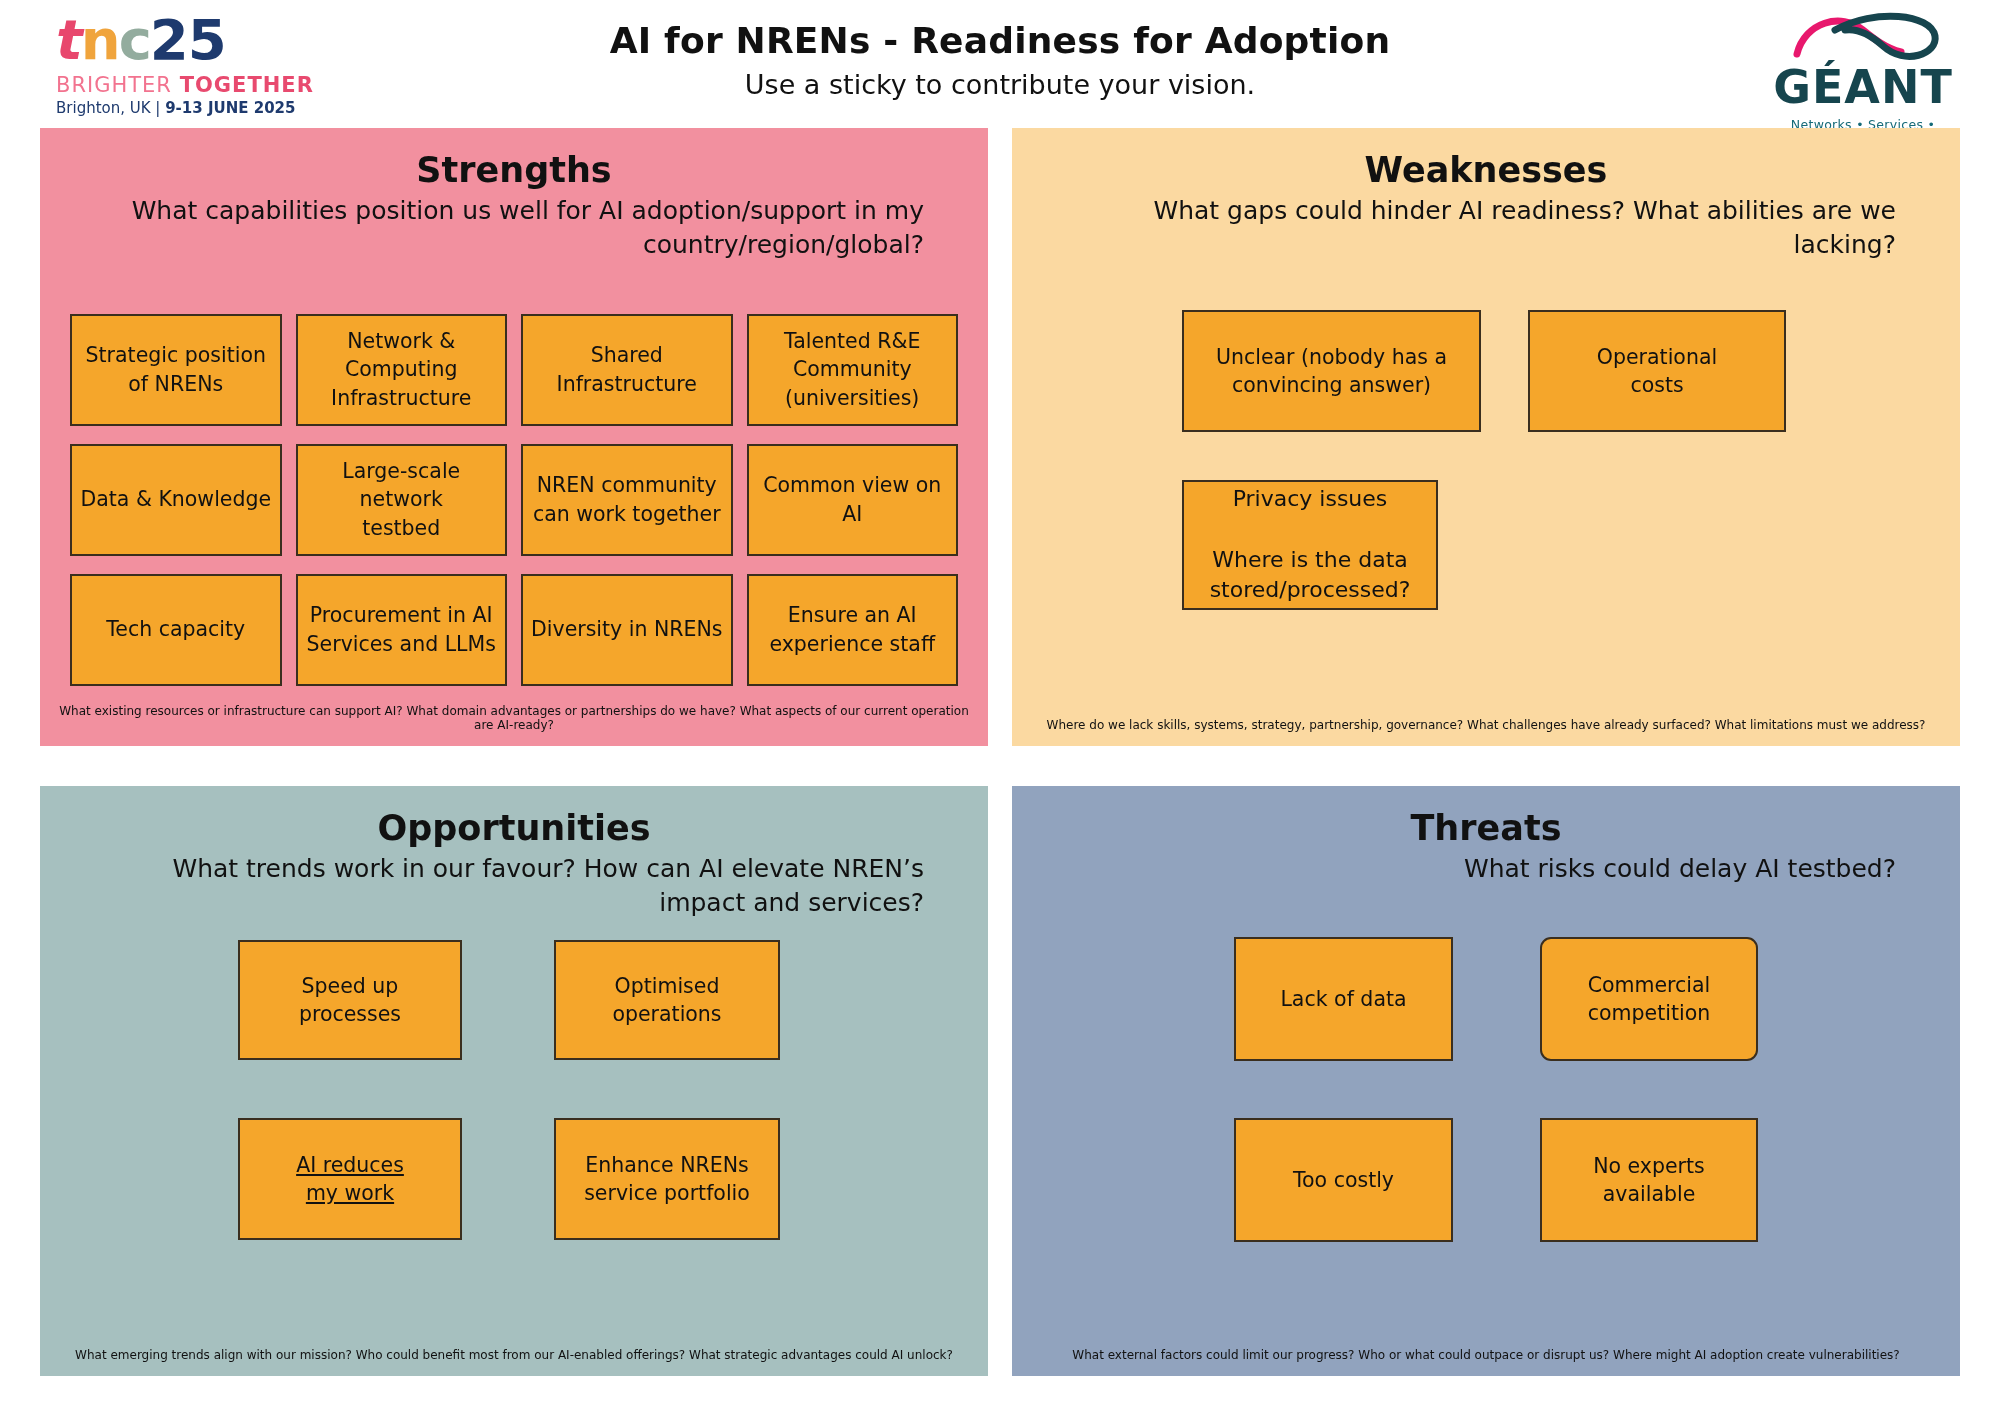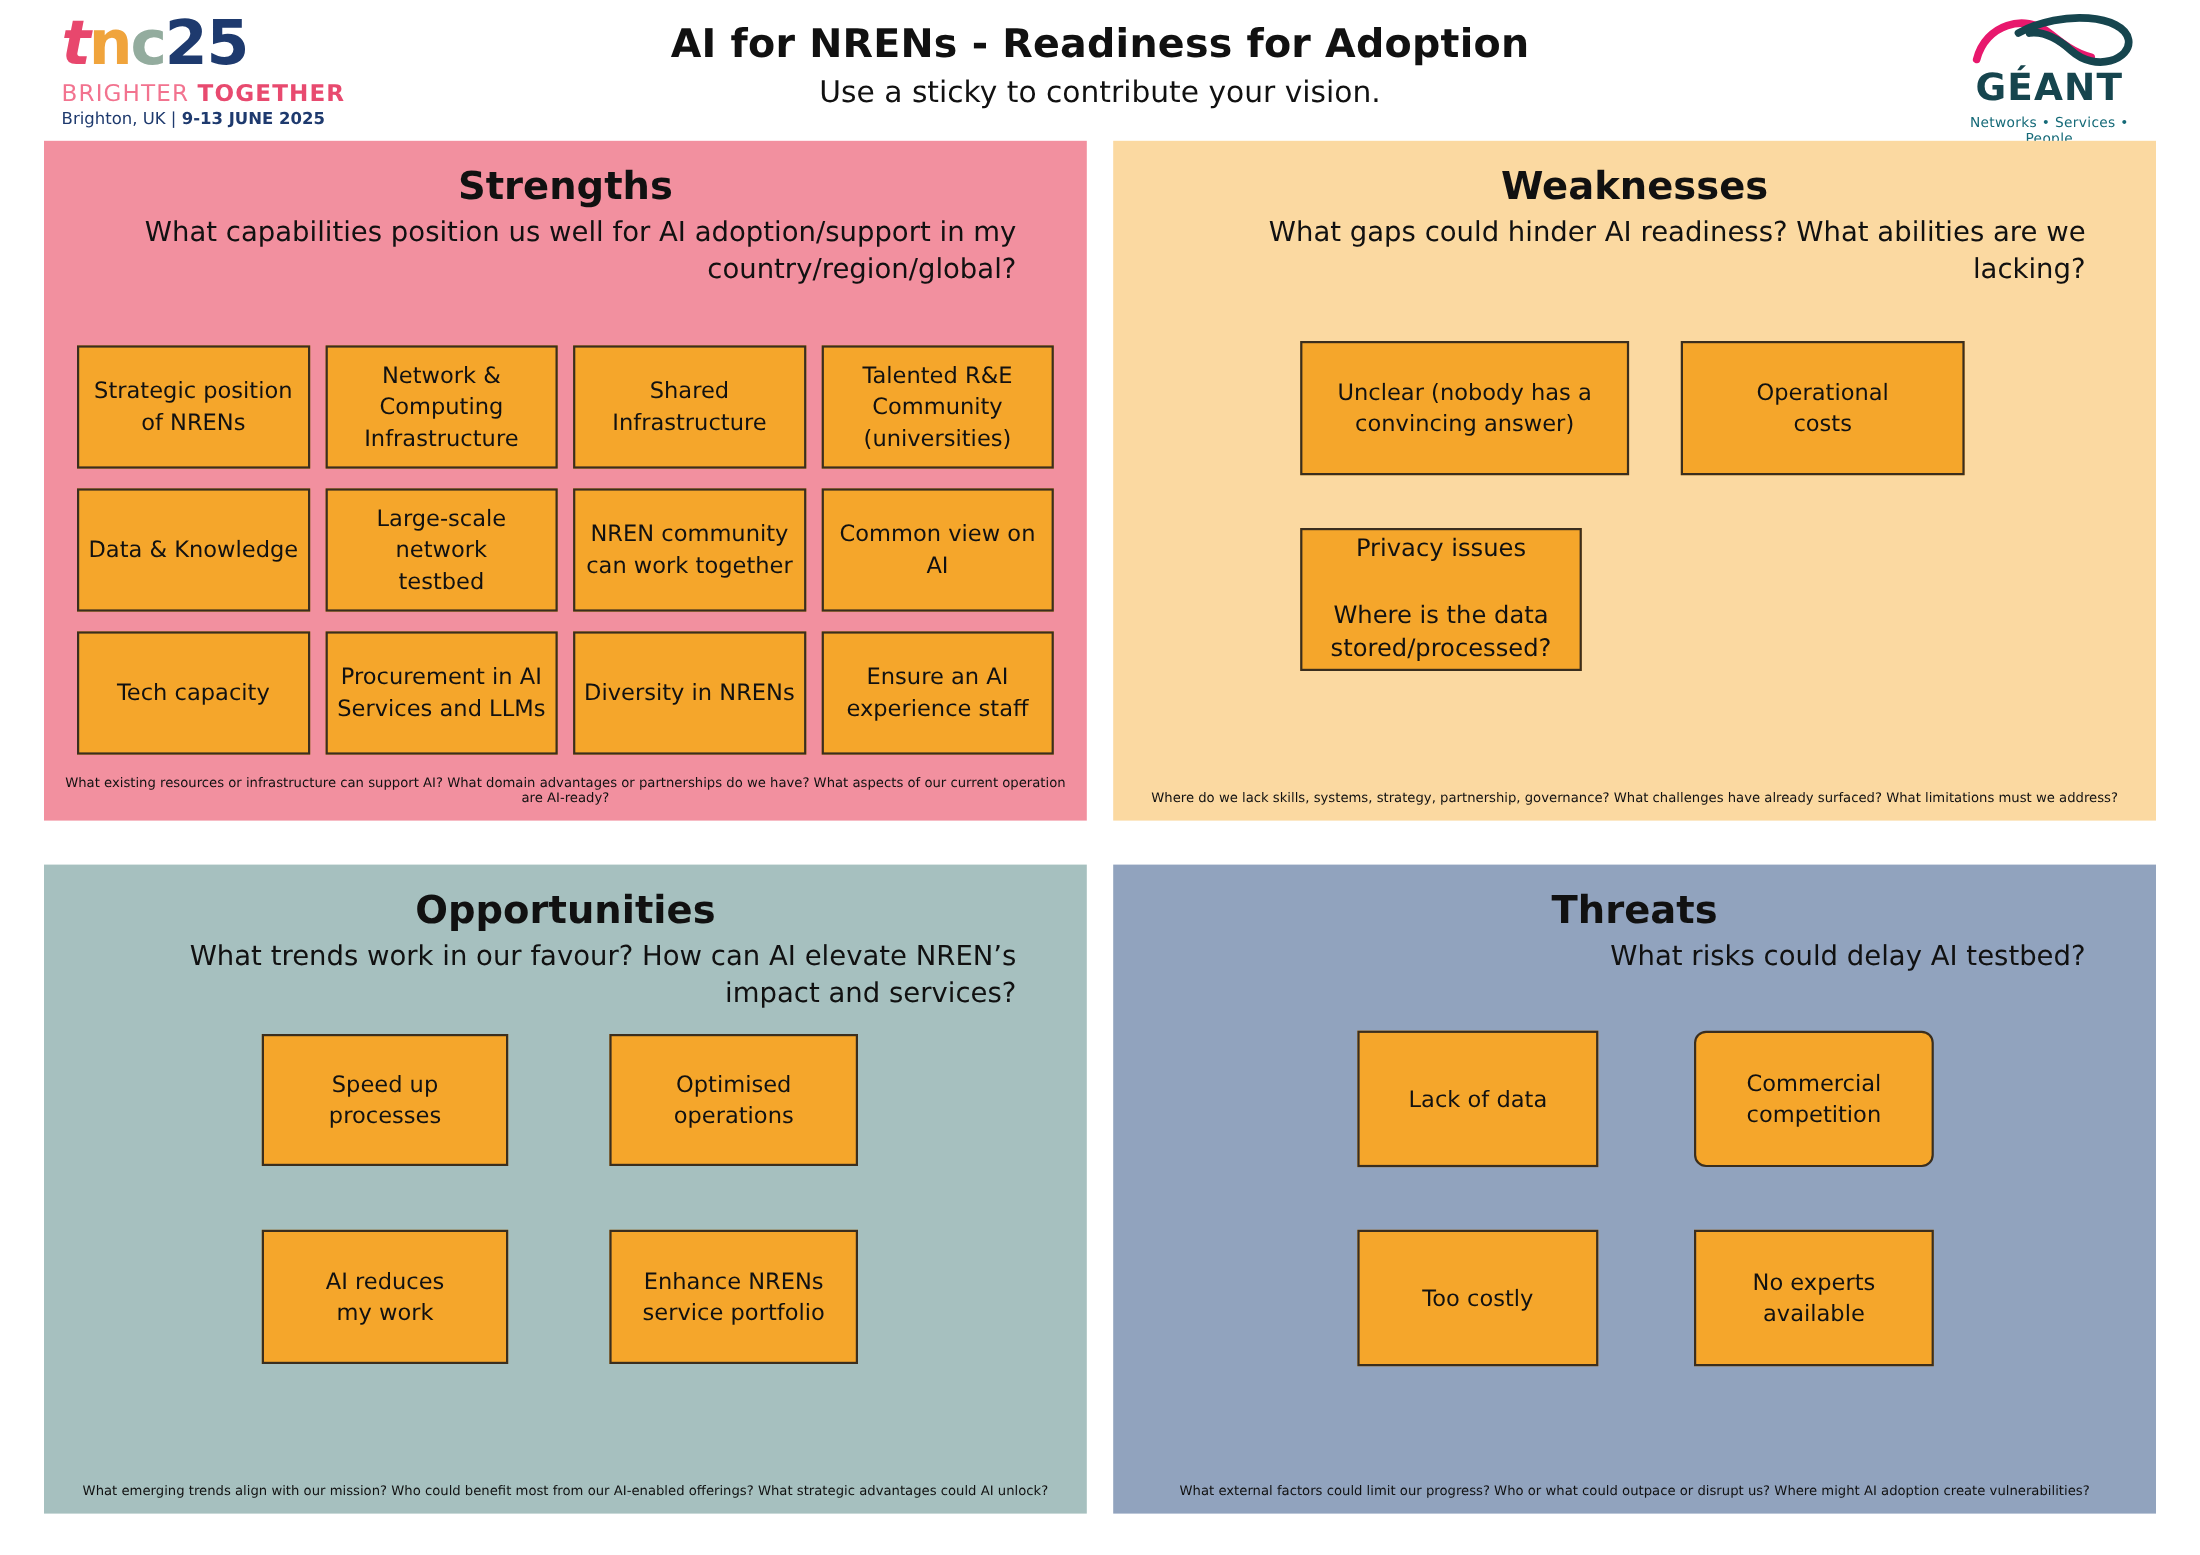--- a/index.html
+++ b/index.html
@@ -19,21 +19,21 @@
   .tnc-tagline .bold  { color:#E84A6F; font-weight:700; }
   .tnc-dates { margin-top:5px; font-size:15px; color:var(--tnc-navy,#1E3A6E); }
   .tnc-dates .bold { font-weight:700; }
 
   .titles { position:absolute; left:50%; top:20px; transform:translateX(-50%); text-align:center; width:1000px; }
   .titles h1 { margin:0; font-size:36px; font-weight:700; letter-spacing:0.2px; }
   .titles p  { margin:8px 0 0; font-size:27px; font-weight:400; }
 
   .geant-logo { position:absolute; right:42px; top:8px; width:190px; text-align:center; }
   .geant-swoosh { display:block; margin:0 auto; }
-  .geant-name { font-size:34px; font-weight:700; color:var(--geant-teal,#16454E); letter-spacing:1px; margin-top:-6px; }
+  .geant-name { font-size:46px; font-weight:700; color:var(--geant-teal,#16454E); letter-spacing:1px; margin-top:-6px; }
   .geant-tagline { font-size:12.5px; color:#156A78; margin-top:3px; letter-spacing:0.3px; }
 
   
   .grid { position:absolute; left:40px; top:128px; width:1920px;
           display:grid; grid-template-columns:1fr 1fr; grid-template-rows:618px 590px;
           column-gap:24px; row-gap:40px; }
   .quadrant { position:relative; }
   .strengths     { background:var(--c-strengths,#F2909F); }
   .weaknesses    { background:var(--c-weaknesses,#FBD9A1); }
   .opportunities { background:var(--c-opportunities,#A6C0BF); }
@@ -54,21 +54,21 @@
   .sticky-grid .sticky { height:112px; }
 
   .abs { position:absolute; }
   
   .w1 { left:170px; top:182px; width:299px; height:122px; }
   .w2 { left:516px; top:182px; width:258px; height:122px; }
   .w3 { left:170px; top:352px; width:256px; height:130px; font-size:22px; }
   
   .o1 { left:198px; top:154px; width:224px; height:120px; }
   .o2 { left:514px; top:154px; width:226px; height:120px; }
-  .o3 { left:198px; top:332px; width:224px; height:122px; }
+  .o3 { left:198px; top:332px; width:224px; height:122px;text-decoration:underline; }
   .o4 { left:514px; top:332px; width:226px; height:122px; }
   
   .t1 { left:222px; top:151px; width:219px; height:124px; }
   .t2 { left:528px; top:151px; width:218px; height:124px;border-radius:11px; }
   .t3 { left:222px; top:332px; width:219px; height:124px; }
   .t4 { left:528px; top:332px; width:218px; height:124px; }
 </style>
 </head>
 <body>
 

